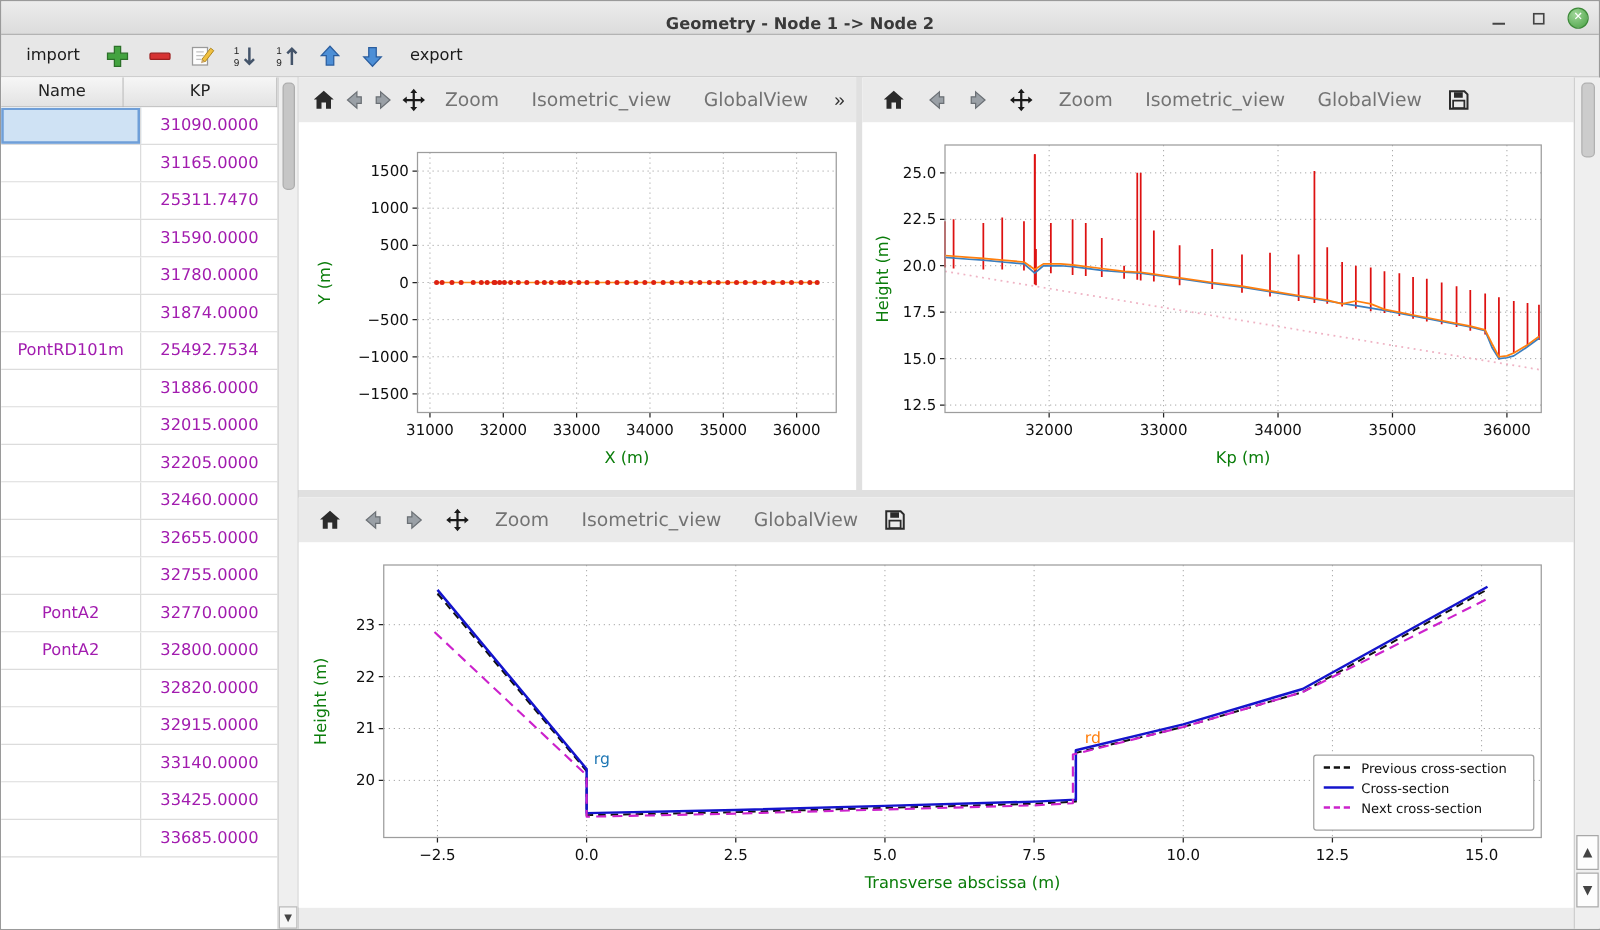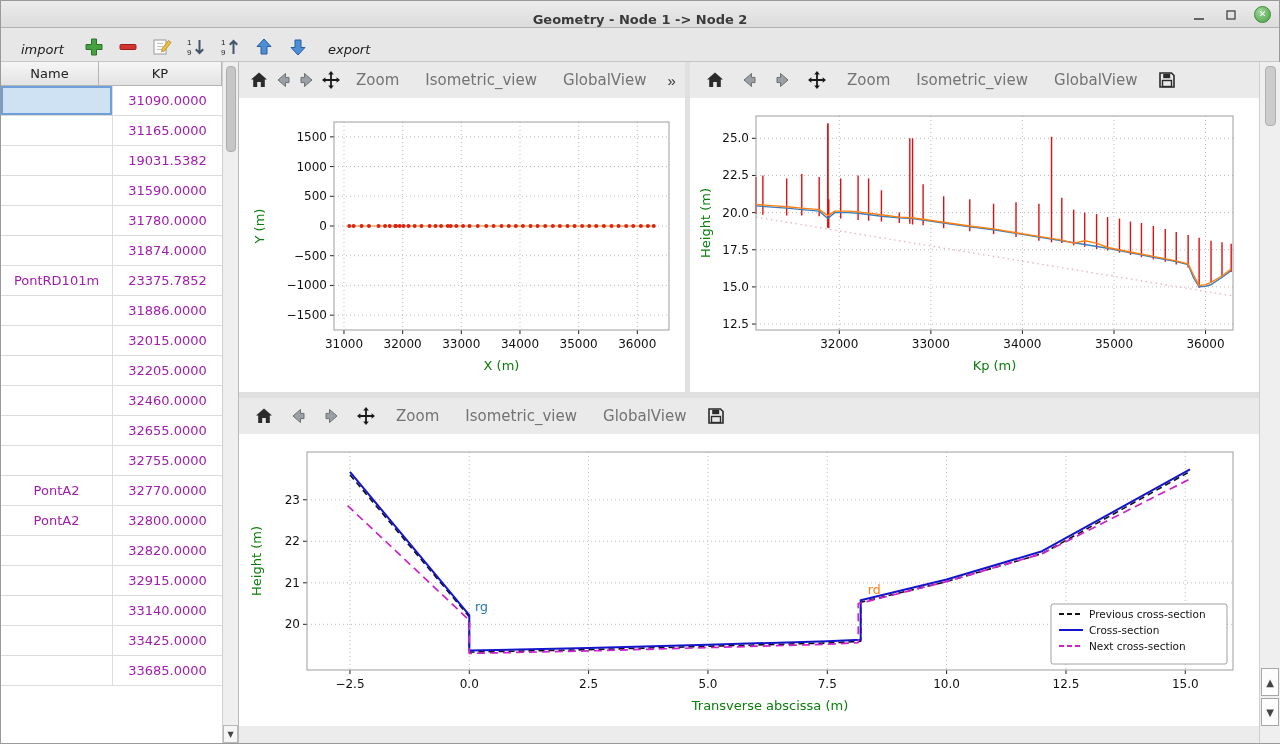--- a/index.html
+++ b/index.html
@@ -7,21 +7,21 @@
   .window { width:1280px; height:744px; display:flex; flex-direction:column; background:#d9d9d9; border:1px solid #9a9a9a; }
 
   
   .titlebar { height:27px; flex:0 0 27px; background:linear-gradient(#ececec,#dcdcdc); border-bottom:1px solid #b3b3b3; position:relative; display:flex; align-items:flex-end; justify-content:center; }
   .titlebar .title { font-size:13px; font-weight:bold; color:#3a3a3a; }
   .win-controls { position:absolute; right:8px; top:0; height:27px; display:flex; align-items:center; gap:14px; }
   .winbtn { width:18px; height:18px; display:flex; align-items:center; justify-content:center; cursor:pointer; }
   .winbtn.close { width:17px; height:17px; border-radius:50%; background:radial-gradient(circle at 35% 30%, #9fd699, #49a143); border:1px solid #3c8a38; color:#fff; font-size:9px; line-height:1; }
 
   
-  .apptoolbar { height:34px; flex:0 0 34px; background:#e7e7e7; border-bottom:1px solid #c6c6c6; display:flex; align-items:flex-end; padding:0 10px; gap:6px;font-style:italic; }
+  .apptoolbar { height:34px; flex:0 0 34px; background:#e7e7e7; border-bottom:1px solid #c6c6c6; display:flex; align-items:center; padding:0 10px; gap:6px; }
   .apptoolbar .tlabel { font-size:13px; color:#1c1c1c; padding:4px 10px; cursor:pointer; }
   .tibtn { width:28px; height:28px; display:flex; align-items:center; justify-content:center; background:transparent; border:none; cursor:pointer; }
 
   
   .content { flex:1; display:flex; background:#e4e4e4; }
 
   
   .left-panel { width:238px; flex:0 0 238px; background:#f4f4f4; border-right:1px solid #b9b9b9; display:flex; }
   .tablewrap { width:222px; display:flex; flex-direction:column; background:#fbfbfb; }
   .thead { display:flex; height:24px; flex:0 0 24px; }
@@ -186,37 +186,37 @@
             <div class="trow selected">
               <div class="tcell name"></div>
               <div class="tcell kp">31090.0000</div>
             </div>
             <div class="trow">
               <div class="tcell name"></div>
               <div class="tcell kp">31165.0000</div>
             </div>
             <div class="trow">
               <div class="tcell name"></div>
-              <div class="tcell kp">19031.5382</div>
+              <div class="tcell kp">25311.7470</div>
             </div>
             <div class="trow">
               <div class="tcell name"></div>
               <div class="tcell kp">31590.0000</div>
             </div>
             <div class="trow">
               <div class="tcell name"></div>
               <div class="tcell kp">31780.0000</div>
             </div>
             <div class="trow">
               <div class="tcell name"></div>
               <div class="tcell kp">31874.0000</div>
             </div>
             <div class="trow">
               <div class="tcell name">PontRD101m</div>
-              <div class="tcell kp">23375.7852</div>
+              <div class="tcell kp">25492.7534</div>
             </div>
             <div class="trow">
               <div class="tcell name"></div>
               <div class="tcell kp">31886.0000</div>
             </div>
             <div class="trow">
               <div class="tcell name"></div>
               <div class="tcell kp">32015.0000</div>
             </div>
             <div class="trow">

